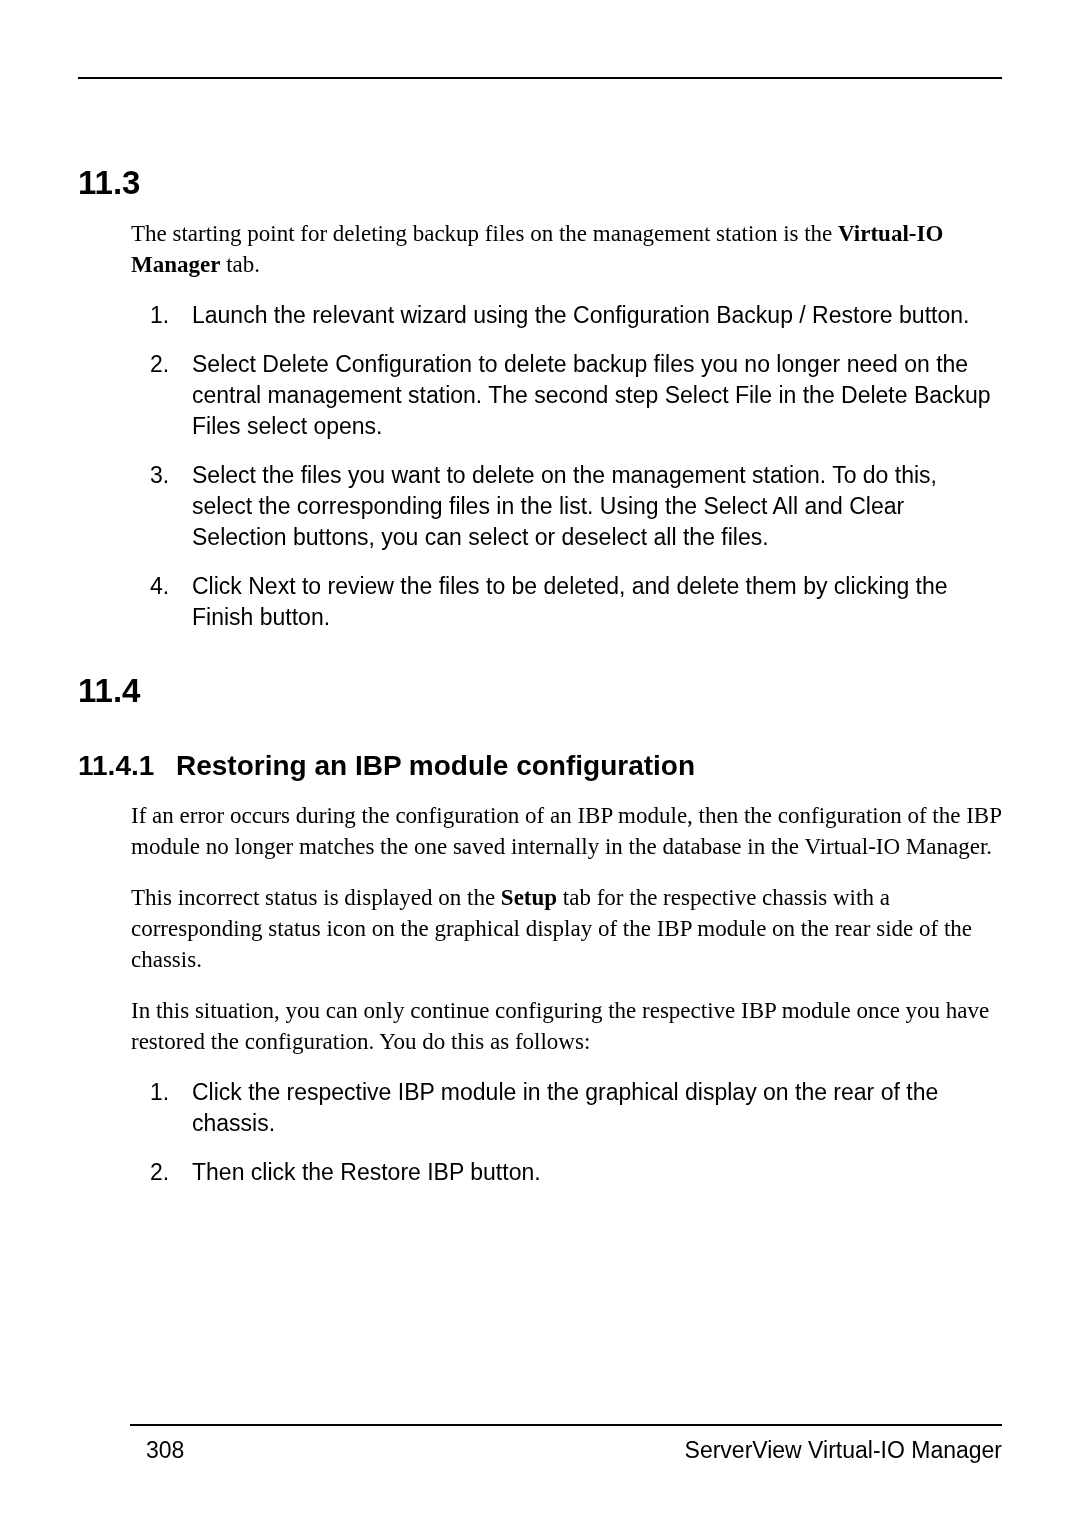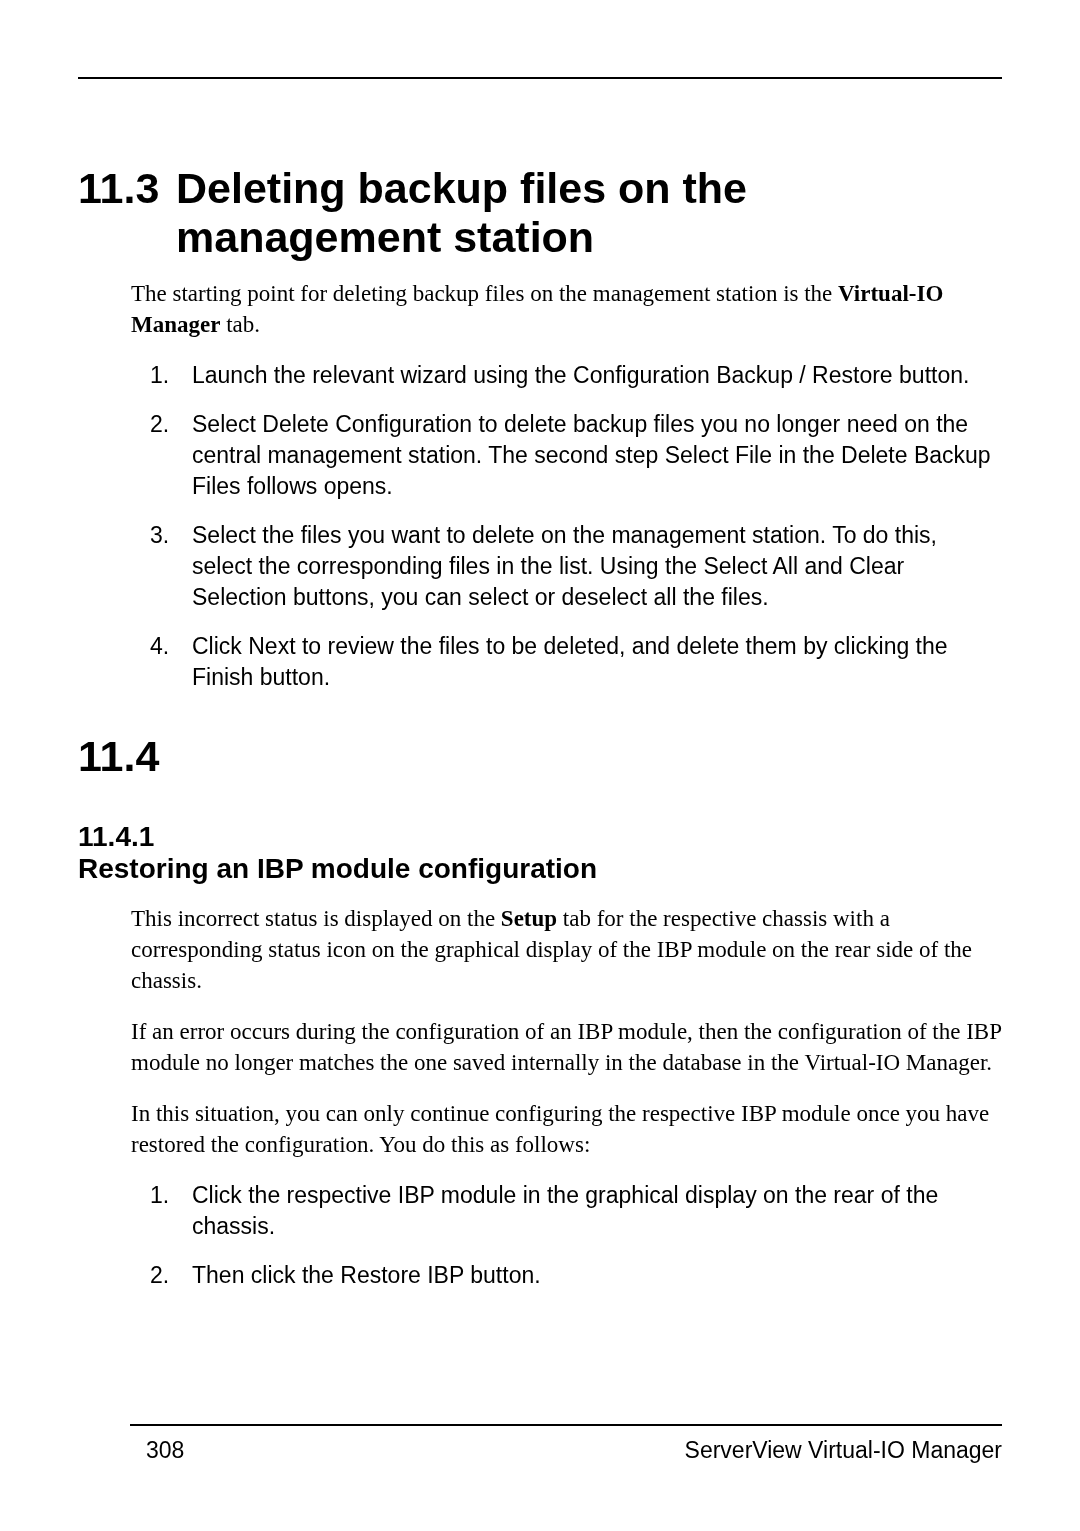--- a/index.html
+++ b/index.html
@@ -22,21 +22,21 @@
     font-size: 23px;
     margin-bottom: 12px;
     margin-left: 53px;
   }
   .header-rule {
     border: none;
     border-top: 2.5px solid #000;
     margin-bottom: 85px;
   }
   .h2 {
-    font-size: 43px;
+    font-size: 33px;
     font-weight: bold;
     display: flex;
     margin-bottom: 16px;
   }
   .h2-num {
     width: 98px;
     flex-shrink: 0;
   }
   .h2-title {
     flex: 1;
@@ -71,21 +71,20 @@
   }
   .h2.second {
     margin-top: 30px;
     margin-bottom: 40px;
   }
   .h3 {
     font-size: 28px;
     font-weight: bold;
     display: flex;
     margin-bottom: 18px;
-    flex-direction: column;
   }
   .h3-num {
     width: 98px;
     flex-shrink: 0;
   }
   .footer-rule {
     border: none;
     border-top: 2.5px solid #000;
     position: absolute;
     bottom: 105px;
@@ -105,38 +104,37 @@
 </style>
 </head>
 <body>
 
 <div class="page">
 
   <hr class="header-rule">
 
   <div class="h2">
     <span class="h2-num">11.3</span>
-    <span class="h2-title">Deleting backup files on the management station</span>
   </div>
 
   <p class="body-text">
     <span>The starting point for deleting backup files on the management station is the </span><span class="b">Virtual-IO Manager</span><span> tab.</span>
   </p>
 
   <ol class="numbered">
     <li>
       <span class="num">1.</span>
       <span class="li-text">
         <span>Launch the relevant wizard using the </span><span class="b">Configuration Backup / Restore</span><span> button.</span>
       </span>
     </li>
     <li>
       <span class="num">2.</span>
       <span class="li-text">
-        <span>Select </span><span class="b">Delete Configuration</span><span> to delete backup files you no longer need on the central management station. The second step </span><span class="b">Select File</span><span> in the </span><span class="b">Delete Backup Files</span><span> follows opens.</span>
+        <span>Select </span><span class="b">Delete Configuration</span><span> to delete backup files you no longer need on the central management station. The second step </span><span class="b">Select File</span><span> in the </span><span class="b">Delete Backup Files</span><span> select opens.</span>
       </span>
     </li>
     <li>
       <span class="num">3.</span>
       <span class="li-text">
         <span>Select the files you want to delete on the management station. To do this, select the corresponding files in the list. Using the </span><span class="b">Select All</span><span> and </span><span class="b">Clear Selection</span><span> buttons, you can select or deselect all the files.</span>
       </span>
     </li>
     <li>
       <span class="num">4.</span>
@@ -148,25 +146,25 @@
 
   <div class="h2 second">
     <span class="h2-num">11.4</span>
   </div>
 
   <div class="h3">
     <span class="h3-num">11.4.1</span>
     <span>Restoring an IBP module configuration</span>
   </div>
 
+  <p class="body-text">If an error occurs during the configuration of an IBP module, then the configuration of the IBP module no longer matches the one saved internally in the database in the Virtual-IO Manager.</p>
+
   <p class="body-text">
     <span>This incorrect status is displayed on the </span><span class="b">Setup</span><span> tab for the respective chassis with a corresponding status icon on the graphical display of the IBP module on the rear side of the chassis.</span>
   </p>
-
-  <p class="body-text">If an error occurs during the configuration of an IBP module, then the configuration of the IBP module no longer matches the one saved internally in the database in the Virtual-IO Manager.</p>
 
   <p class="body-text">In this situation, you can only continue configuring the respective IBP module once you have restored the configuration. You do this as follows:</p>
 
   <ol class="numbered">
     <li>
       <span class="num">1.</span>
       <span class="li-text">Click the respective IBP module in the graphical display on the rear of the chassis.</span>
     </li>
     <li>
       <span class="num">2.</span>

